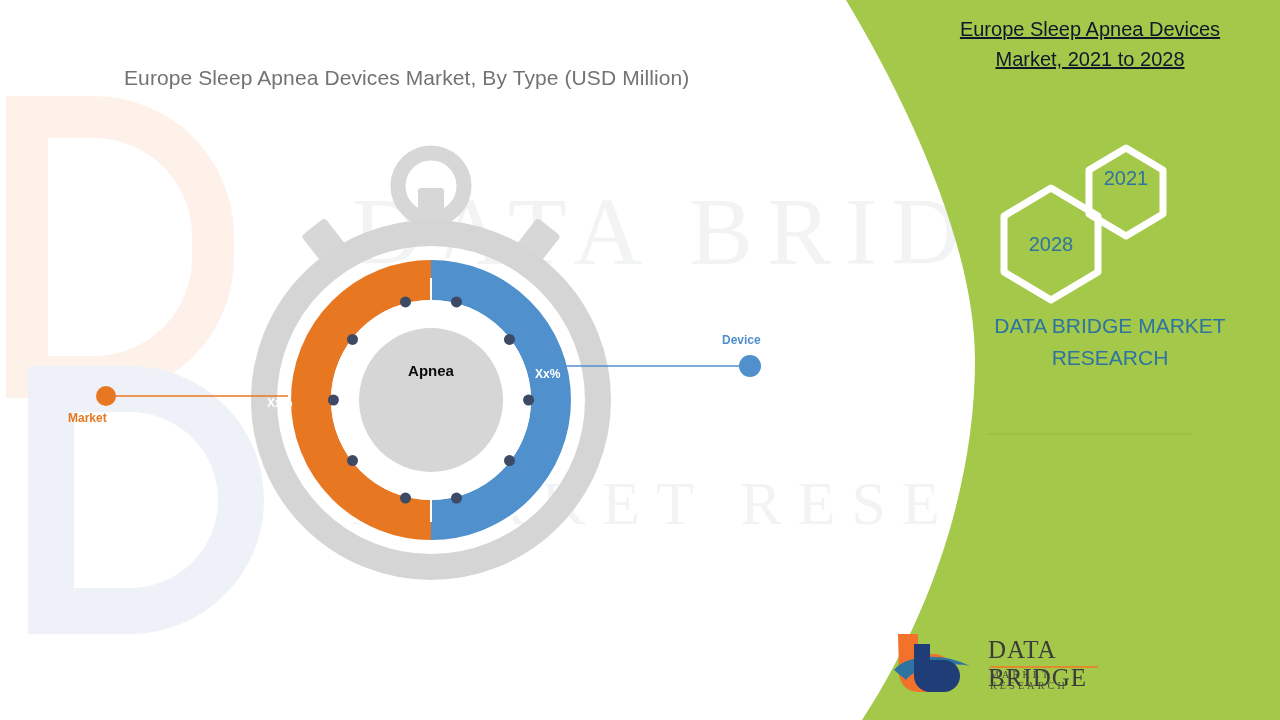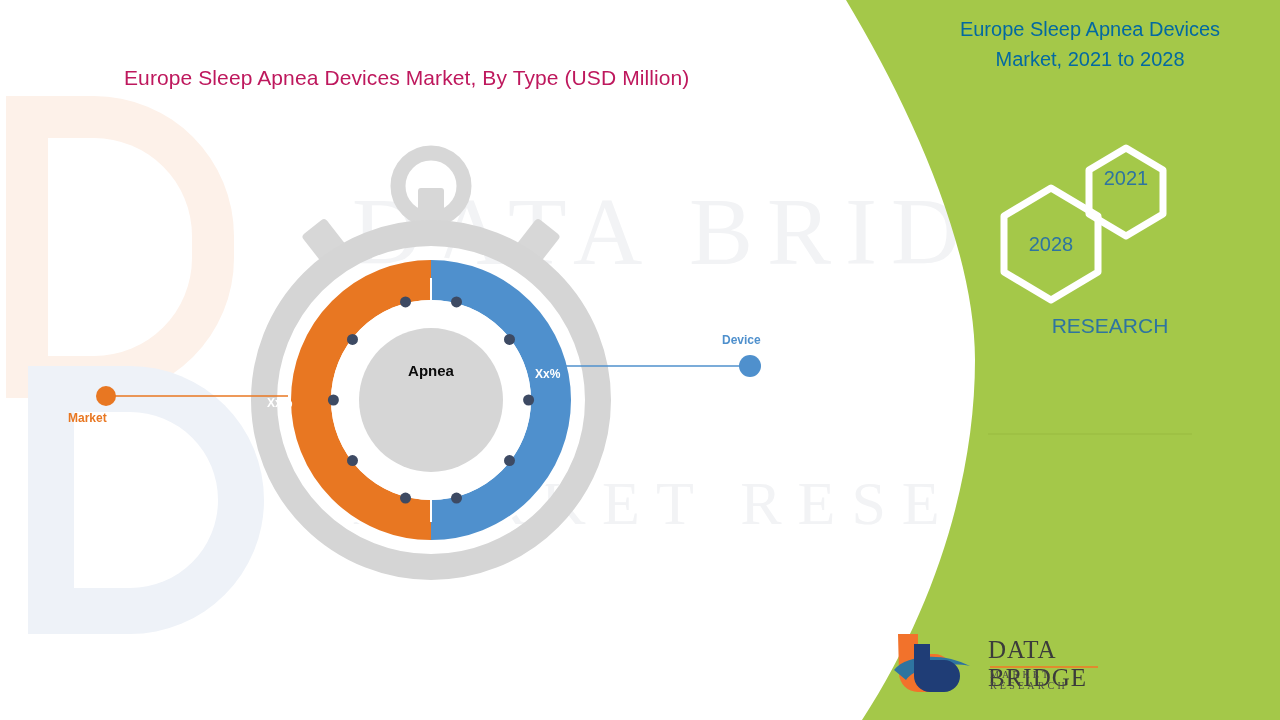--- a/index.html
+++ b/index.html
@@ -82,21 +82,21 @@
     height: 268px;
     background: #eef2f8;
   }
 
   
   .main-title {
     position: absolute;
     left: 124px;
     top: 66px;
     font-size: 21px;
-    color: #be185d;
+    color: #737373;
     font-weight: 400;
     letter-spacing: 0.1px;
   }
 
   
   .green-panel {
     position: absolute;
     inset: 0;
     pointer-events: none;
   }
@@ -106,24 +106,25 @@
     top: 0;
     width: 380px;
     height: 720px;
   }
   .panel-title {
     position: absolute;
     left: 0;
     top: 14px;
     width: 380px;
     text-align: center;
-    color: #0369a1;
+    color: #0f172a;
     font-size: 20px;
     line-height: 30px;
     font-weight: 400;
+    text-decoration: underline;
   }
   .hex {
     position: absolute;
     display: flex;
     align-items: center;
     justify-content: center;
     color: #2e74a0;
     font-size: 20px;
     font-weight: 400;
   }
@@ -322,20 +323,21 @@
     <div class="panel-texts">
       <div class="panel-title">
         <div>Europe Sleep Apnea Devices</div>
         <div>Market, 2021 to 2028</div>
       </div>
 
       <div class="hex" style="left:189px;top:152px;width:74px;height:52px;">2021</div>
       <div class="hex" style="left:114px;top:218px;width:74px;height:52px;">2028</div>
 
       <div class="panel-brand">
+        <div>DATA BRIDGE MARKET</div>
         <div>RESEARCH</div>
       </div>
     </div>
 
     <div class="logo-wrap">
       <svg width="92" height="62" viewBox="0 0 92 62" style="position:absolute;left:0;top:2px;">
 
         <path d="M6 4 h20 v20 h16 a19 19 0 0 1 0 38 h-16 a19 19 0 0 1 -19 -19 Z" fill="#f2722b"></path>
         <path d="M26 31 h14 a9 9 0 0 1 0 18 h-14 Z" fill="#a4c849"></path>
 

